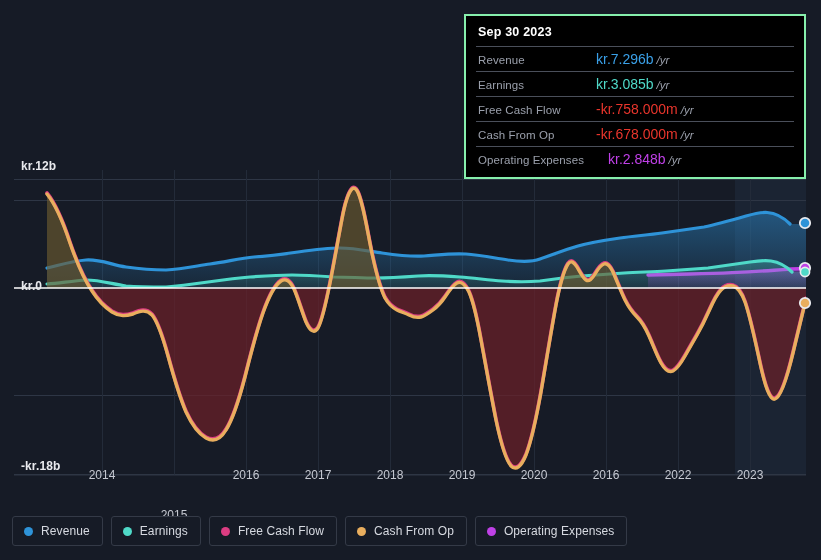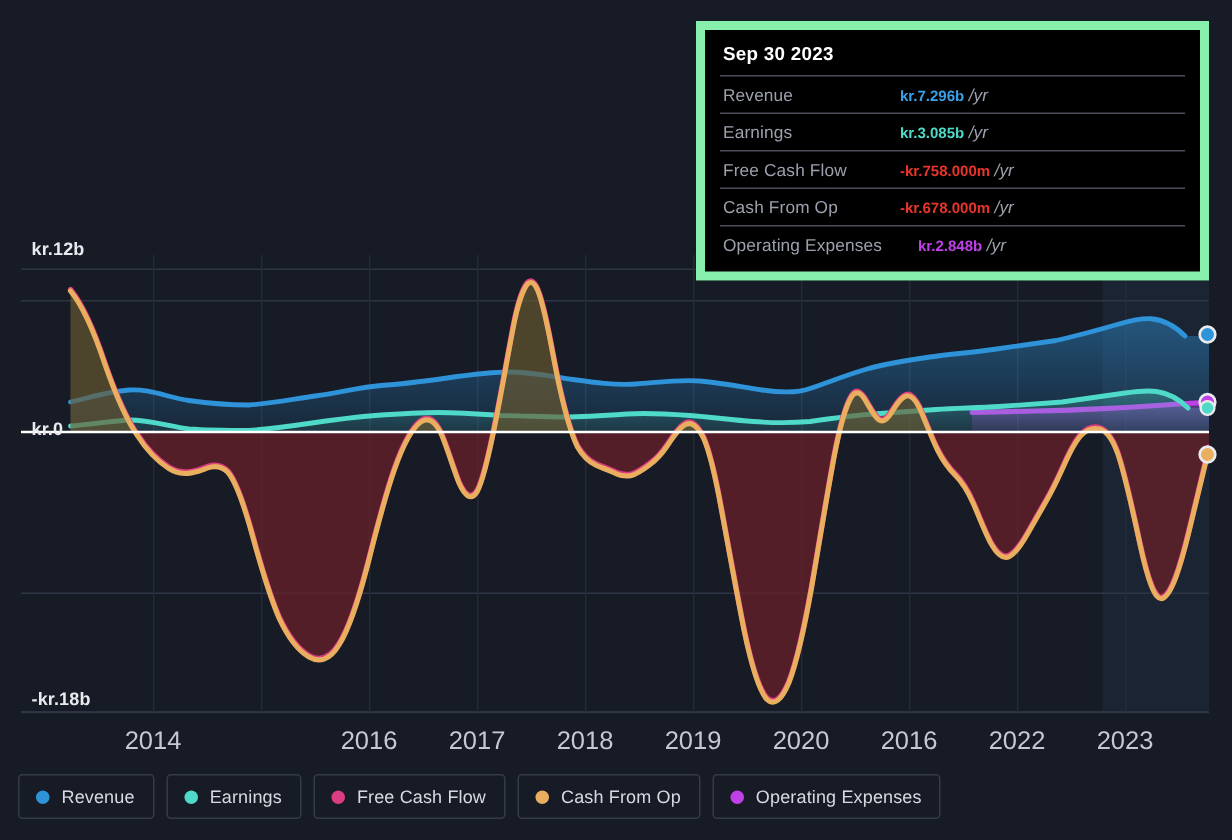--- a/index.html
+++ b/index.html
@@ -33,35 +33,35 @@
     font-weight: 600;
     letter-spacing: .1px;
     white-space: nowrap;
   }
   #y-label-top    { left: 21px; top: 159px; }
   #y-label-zero   { left: 21px; top: 279px; }
   #y-label-bottom { left: 21px; top: 459px; }
 
   .x-label {
     position: absolute;
-    top: 484px;
+    top: 468px;
     color: #c6c9d2;
-    font-size: 17px;
+    font-size: 12px;
     text-align: center;
     transform: translateX(-50%);
     white-space: nowrap;
   }
 
   
   #tooltip {
     position: absolute;
     left: 464px; top: 14px;
     width: 342px;
     background: #000000;
-    border: 6px solid #86efac;
+    border: 2px solid #86efac;
     padding: 8px 10px 6px 10px;
   }
   #tooltip-date {
     color: #ffffff;
     font-size: 12.5px;
     font-weight: 700;
     padding: 1px 0 7px 2px;
     letter-spacing: .2px;
   }
   .tip-row {
@@ -73,22 +73,22 @@
   }
   .tip-row.no-rule { border-top: none; }
   .tip-key {
     width: 118px;
     flex: 0 0 118px;
     color: #9ba0ac;
     font-size: 11.5px;
     letter-spacing: .1px;
   }
   .tip-val {
-    font-size: 10px;
-    font-weight: 700;
+    font-size: 14px;
+    font-weight: 400;
     white-space: nowrap;
   }
   .tip-unit {
     color: #9ba0ac;
     font-size: 11.5px;
     font-weight: 400;
     margin-left: 3px;
     font-style: italic;
   }
   .v-revenue  { color: #3aa0e8; }

